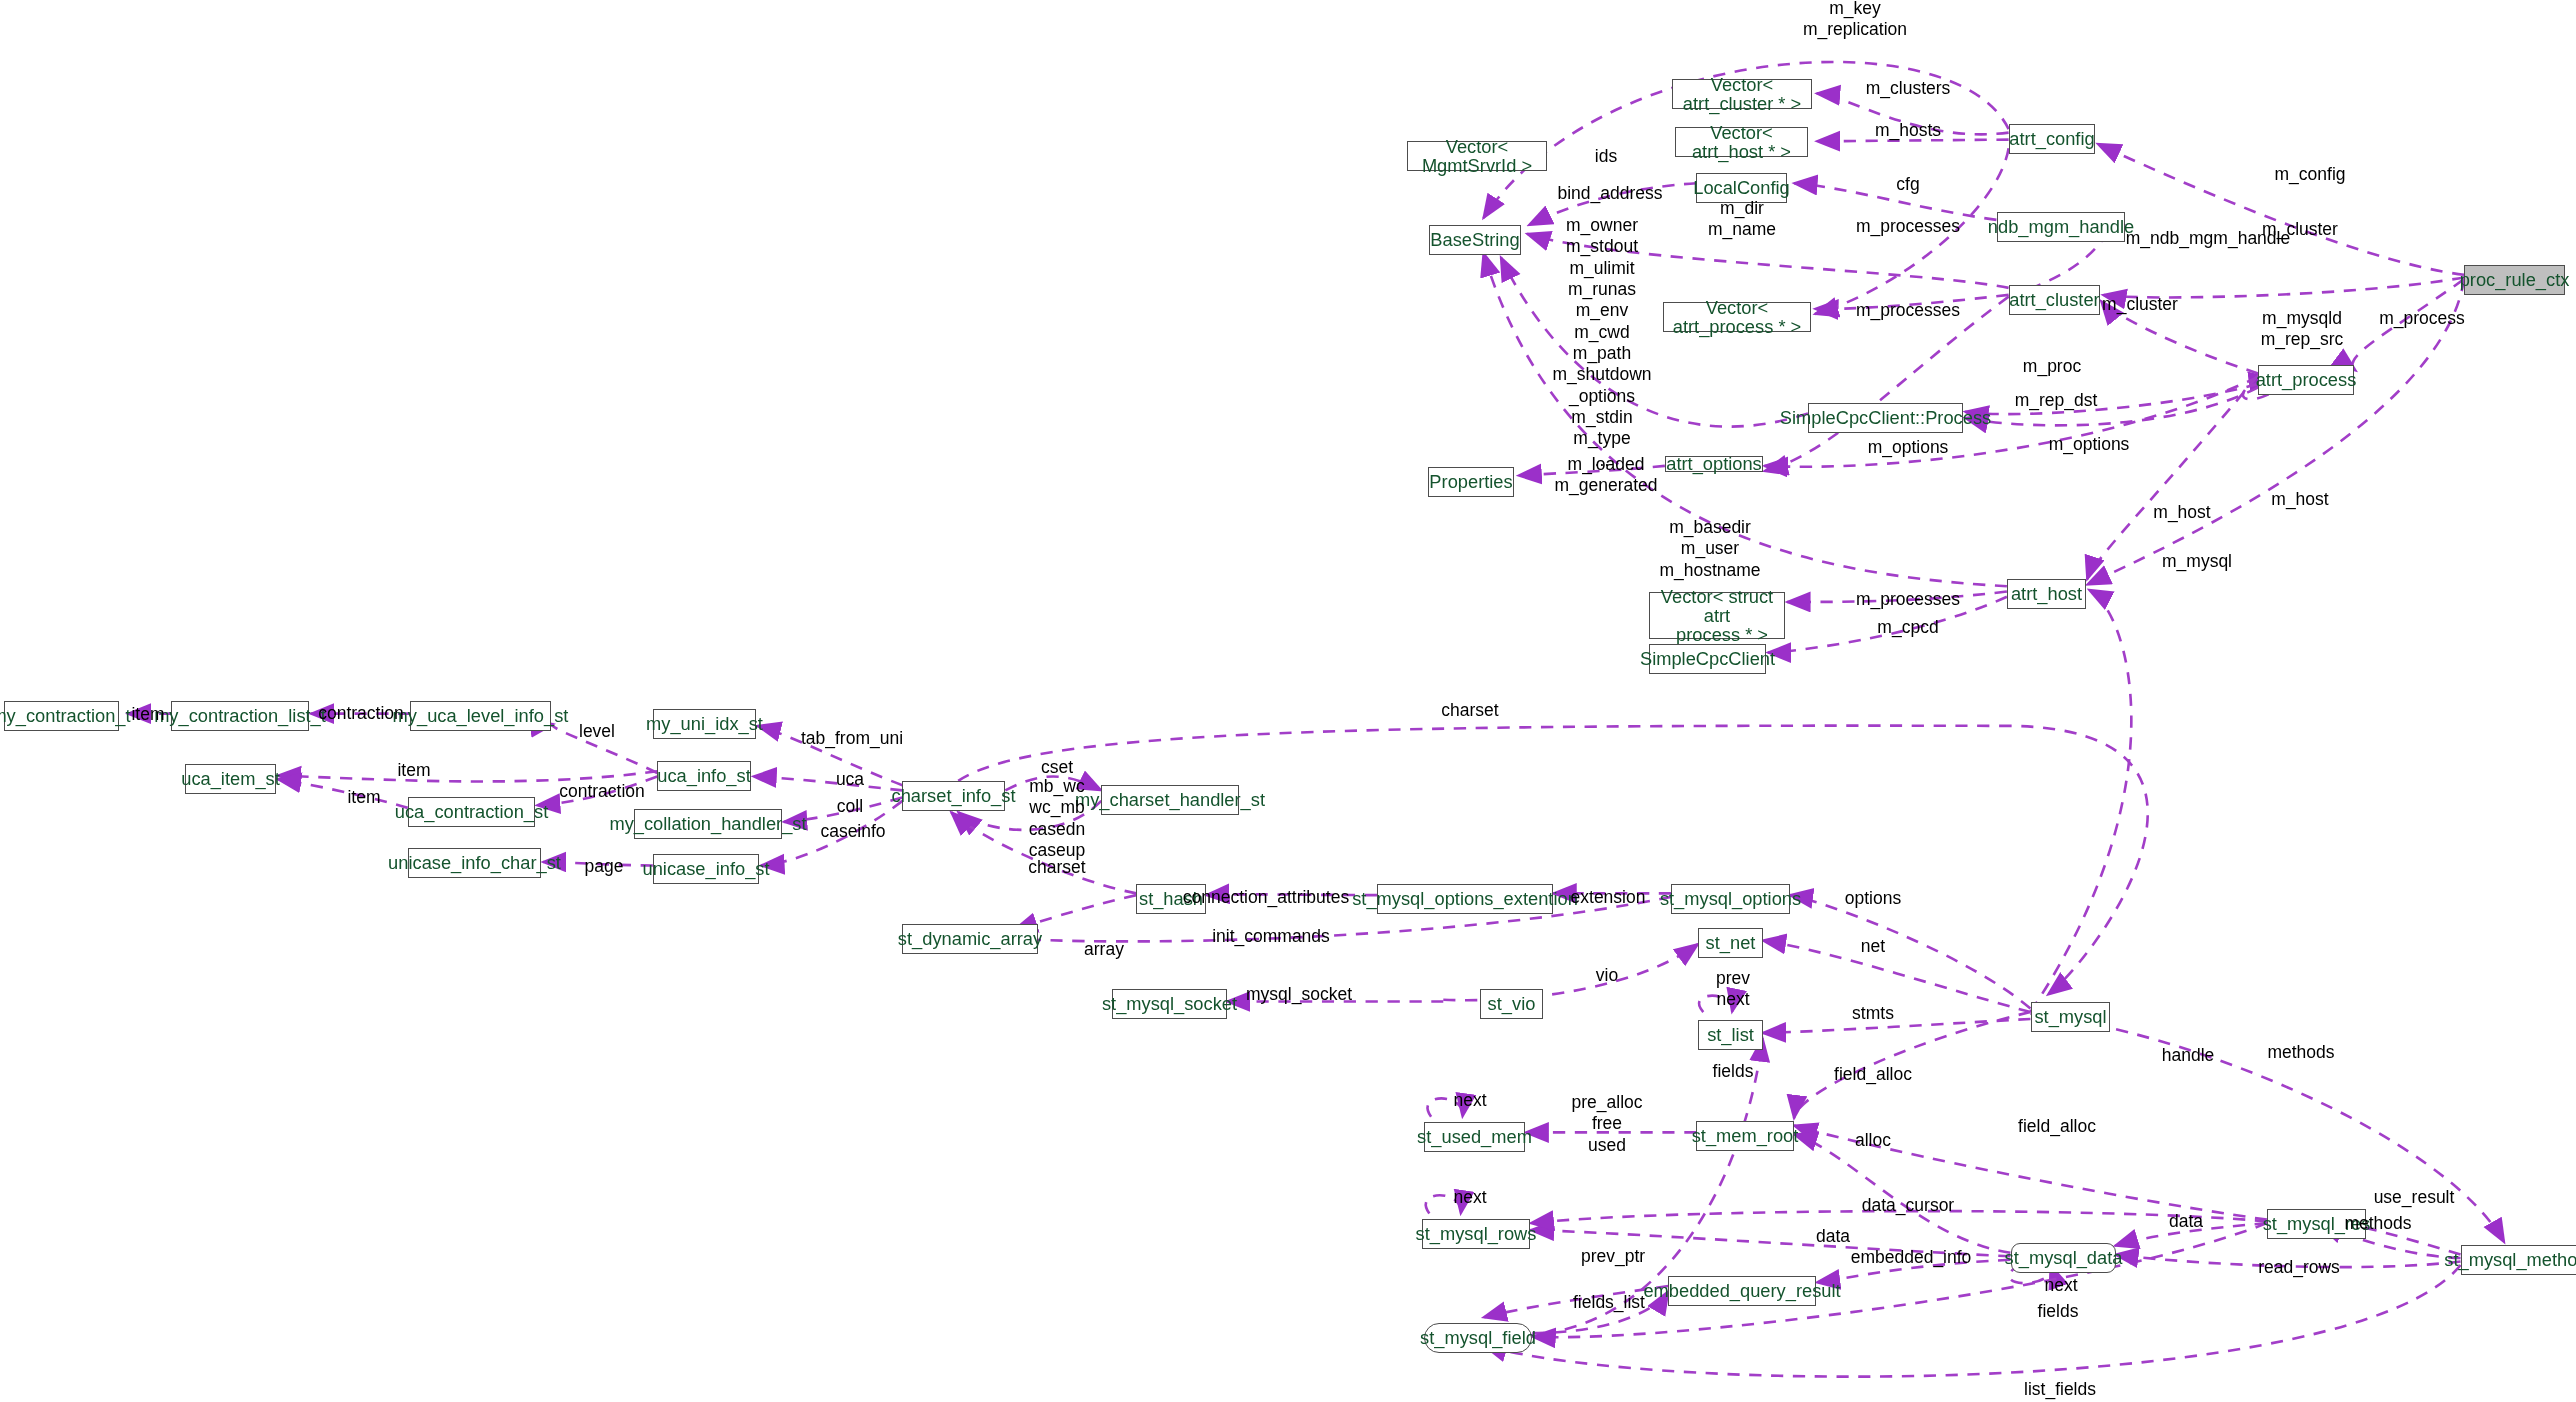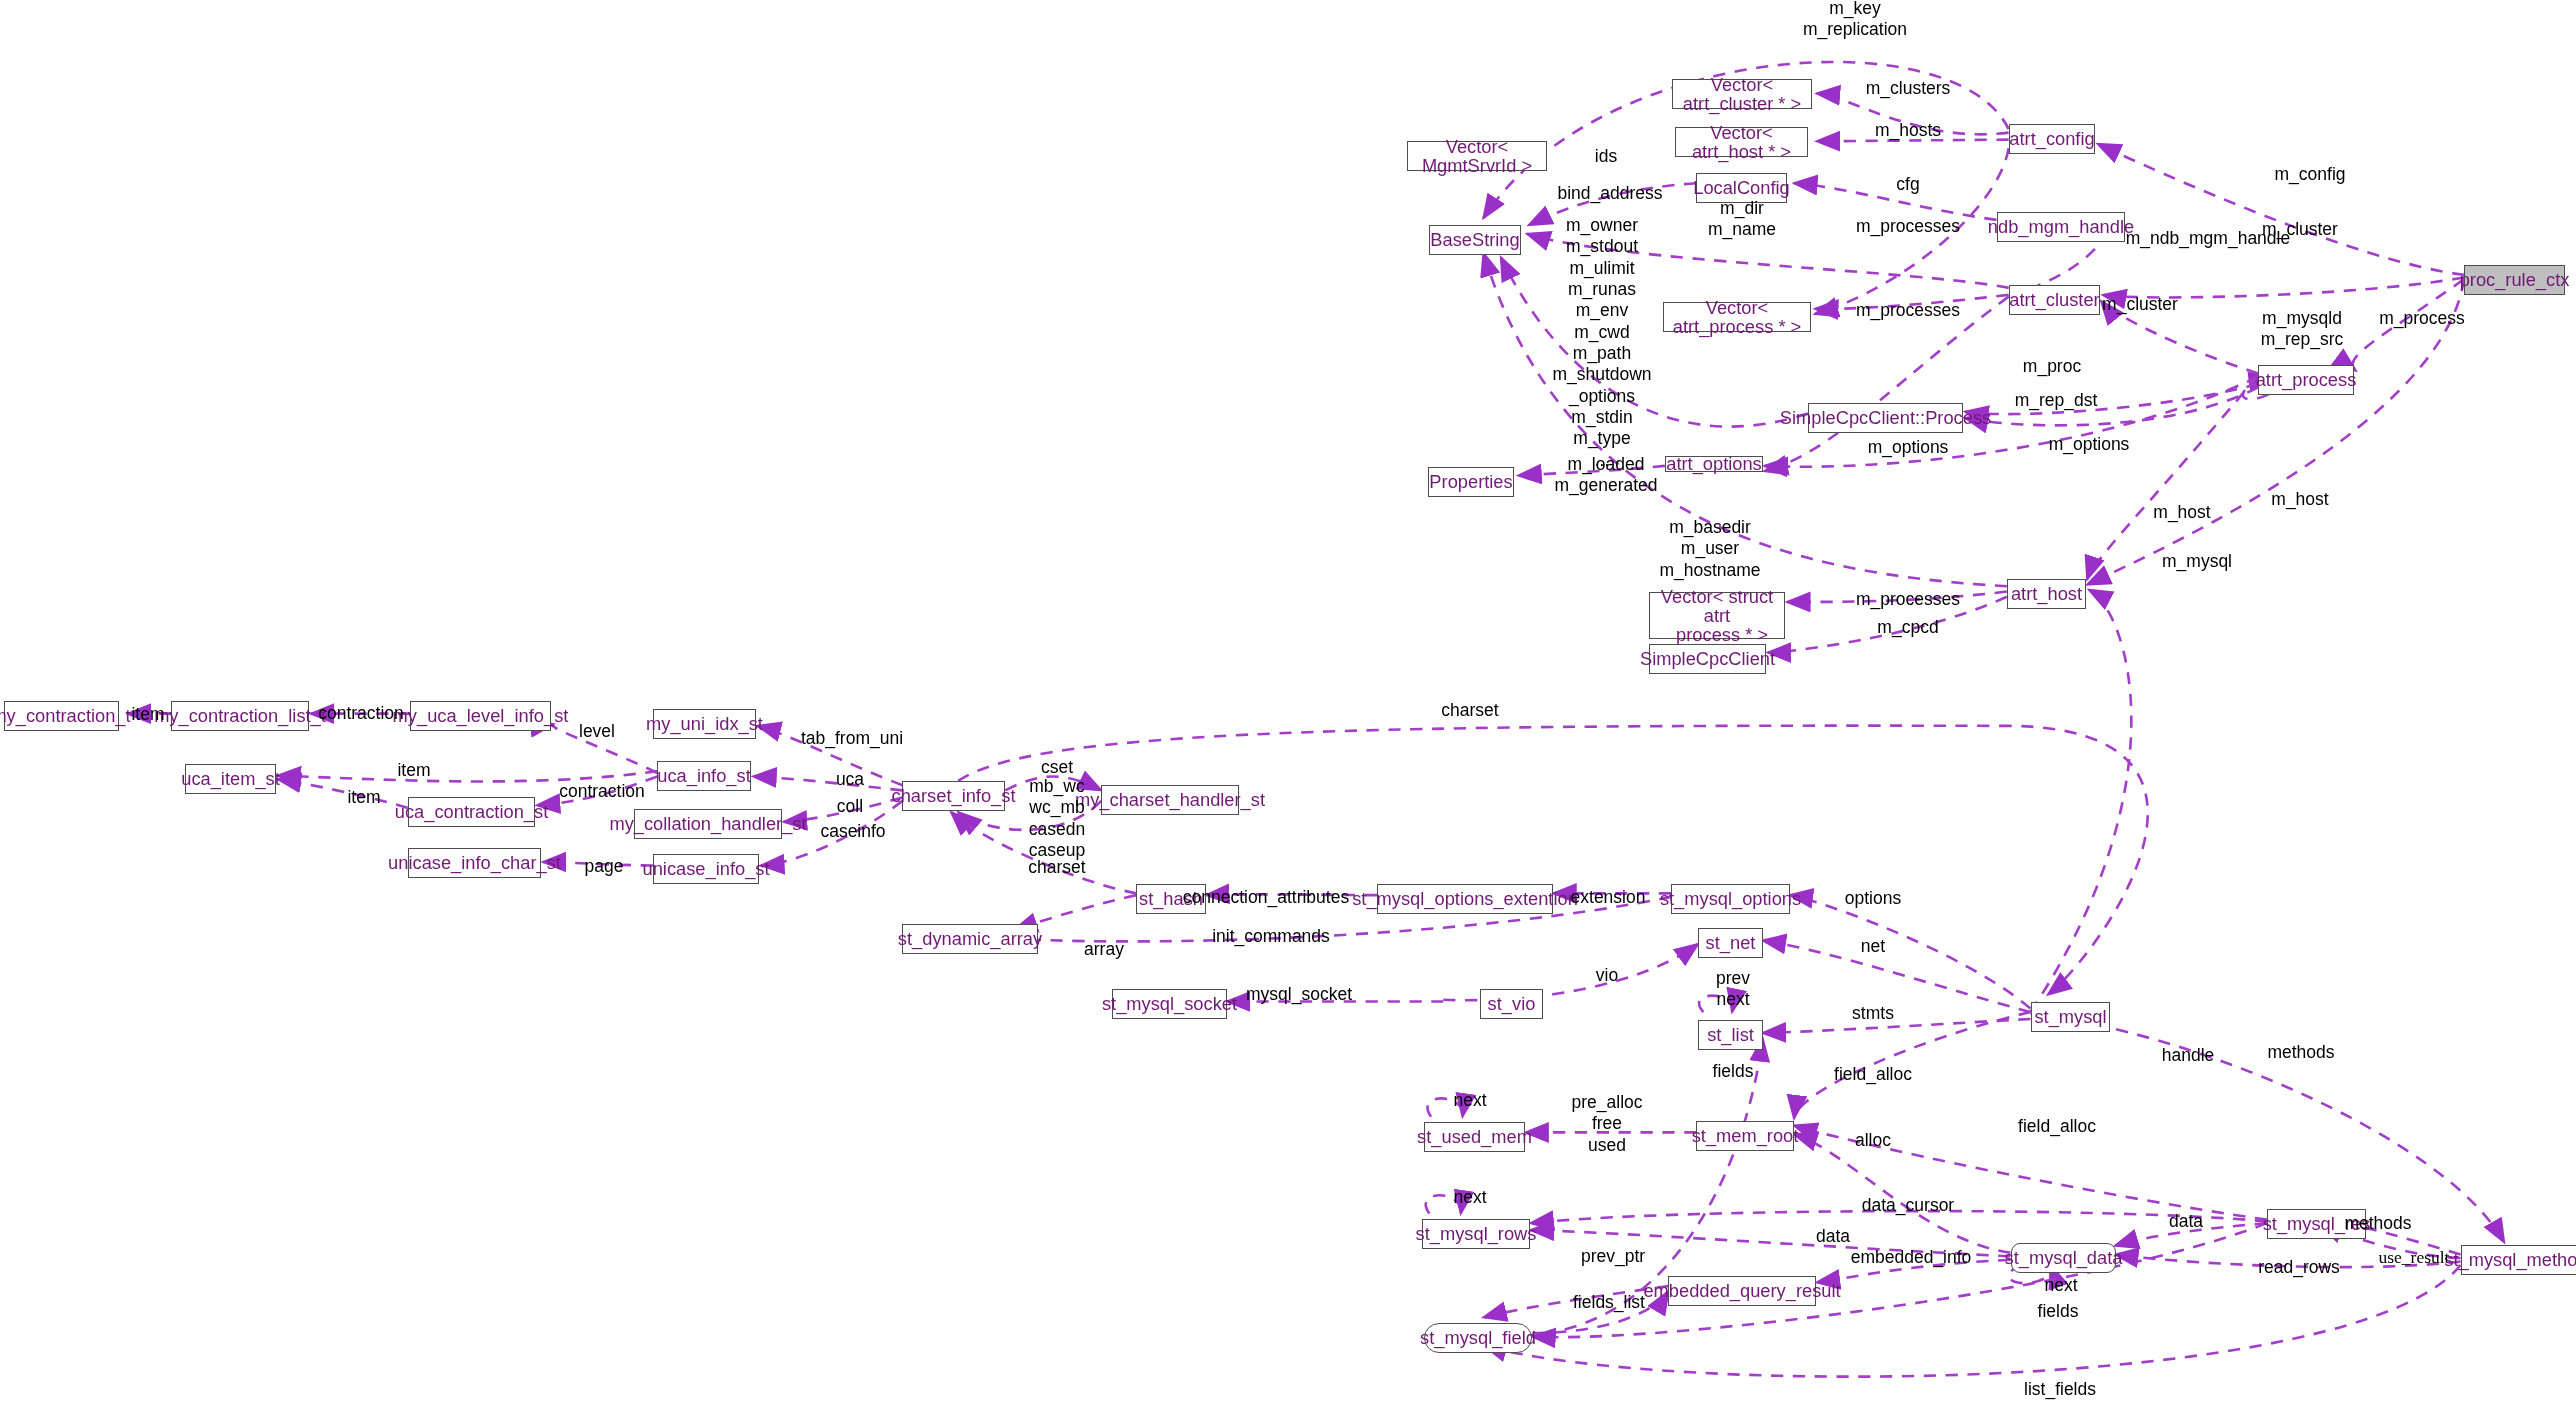--- a/index.html
+++ b/index.html
@@ -4,21 +4,21 @@
 <style>
   html,body{margin:0;padding:0;background:#ffffff;}
   body{font-family:"Liberation Sans","DejaVu Sans",sans-serif;}
   #canvas{position:relative;width:2576px;height:1402px;background:#fff;overflow:hidden;}
   svg#edges{position:absolute;left:0;top:0;width:2576px;height:1402px;}
   .node{
     position:absolute;
     box-sizing:border-box;
     border:1.7px solid #4d4d4d;
     background:#ffffff;
-    color:#701a75;
+    color:#14532d;
     display:flex;align-items:center;justify-content:center;
     text-align:center;
     font-size:18.3px;
     line-height:1.05;
     white-space:pre-line;
     padding:1.7px 5.2px;
   }
   .node.highlight{background:#bfbfbf;}
   .elabel{
     position:absolute;
@@ -251,21 +251,21 @@
 free
 used</div>
       <div class="elabel" style="left: 1873px; top: 1075px;">field_alloc</div>
       <div class="elabel" style="left: 2057px; top: 1127px;">field_alloc</div>
       <div class="elabel" style="left: 1873px; top: 1141px;">alloc</div>
       <div class="elabel" style="left: 1470px; top: 1198px;">next</div>
       <div class="elabel" style="left: 1908px; top: 1206px;">data_cursor</div>
       <div class="elabel" style="left: 2186px; top: 1222px;">data</div>
       <div class="elabel" style="left: 2378px; top: 1224px;">methods</div>
       <div class="elabel" style="left: 1833px; top: 1237px;">data</div>
-      <div class="elabel" style="left: 2414px; top: 1258px; font-family: Liberation Serif, serif;">use_result</div>
+      <div class="elabel" style="left: 2414px; top: 1198px;">use_result</div>
       <div class="elabel" style="left: 1613px; top: 1257px;">prev_ptr</div>
       <div class="elabel" style="left: 1911px; top: 1258px;">embedded_info</div>
       <div class="elabel" style="left: 2299px; top: 1268px;">read_rows</div>
       <div class="elabel" style="left: 2061px; top: 1286px;">next</div>
       <div class="elabel" style="left: 1609px; top: 1303px;">fields_list</div>
       <div class="elabel" style="left: 2058px; top: 1312px;">fields</div>
       <div class="elabel" style="left: 2060px; top: 1390px;">list_fields</div>
     </div>
 
 </div>

